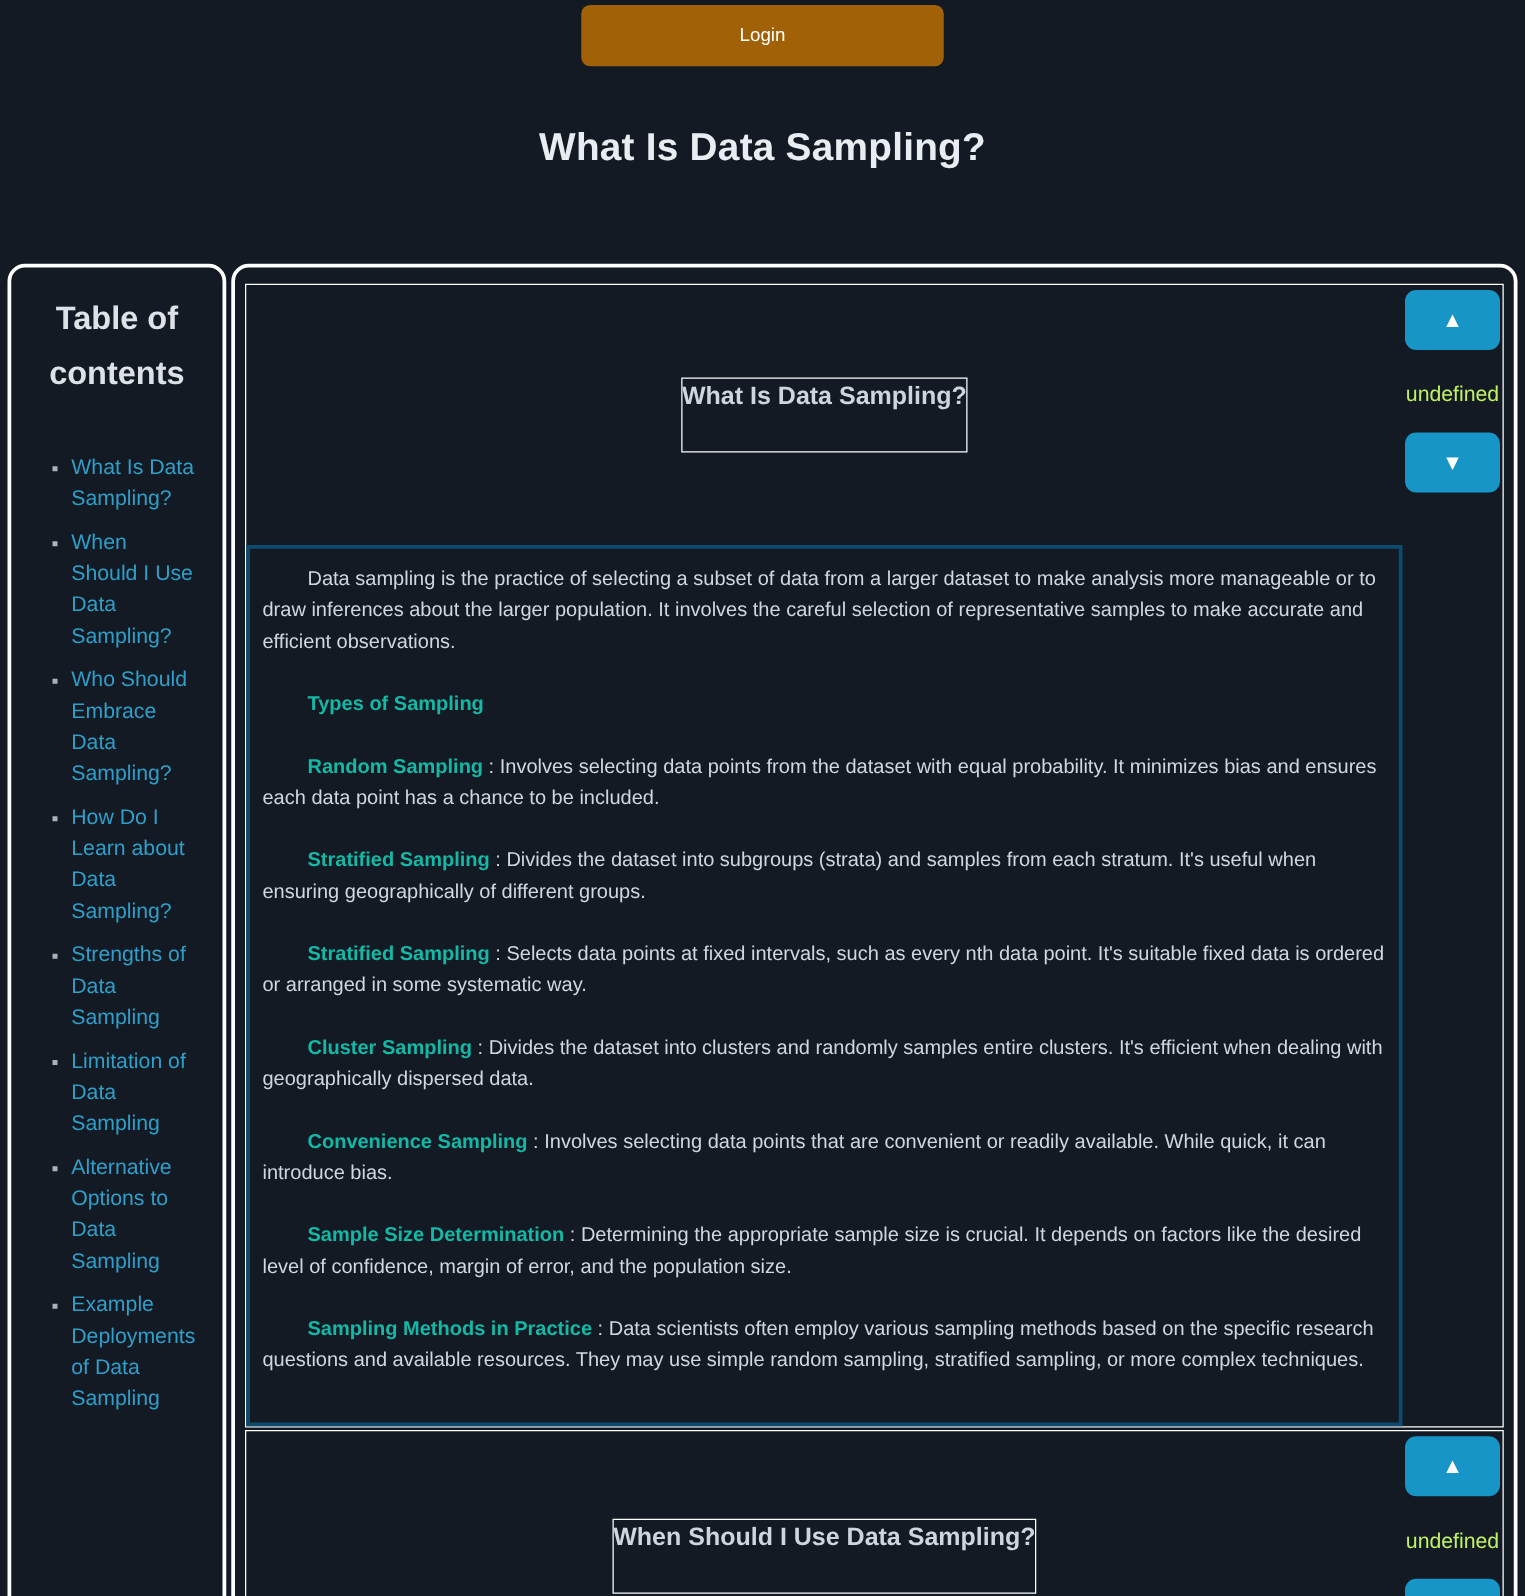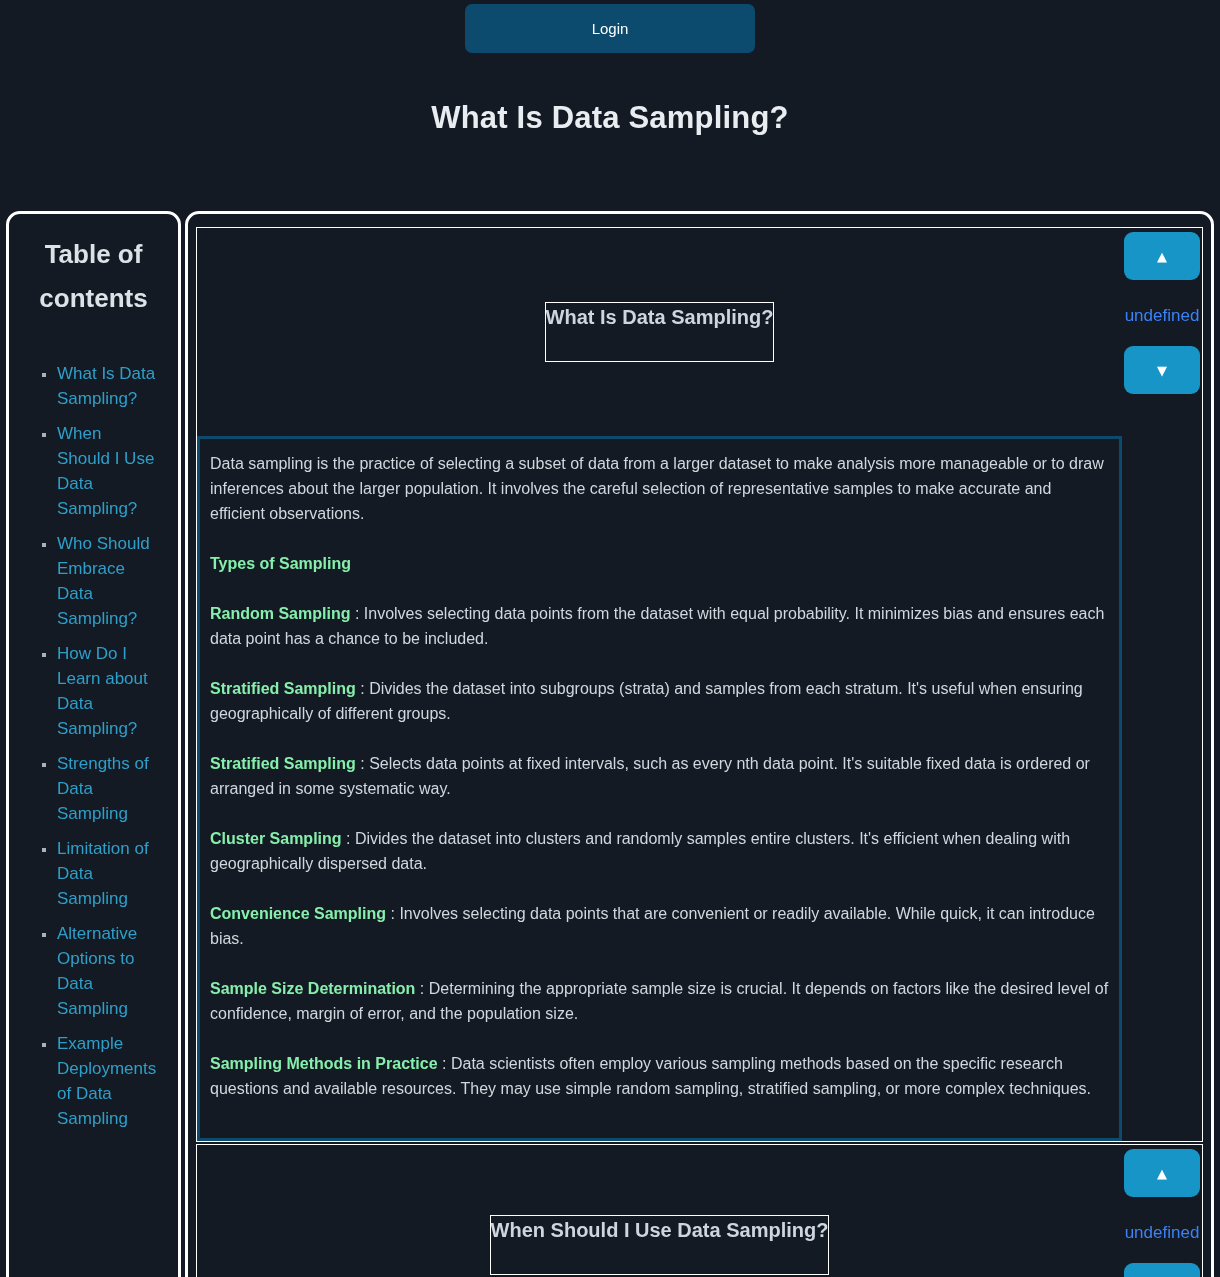--- a/index.html
+++ b/index.html
@@ -8,21 +8,21 @@
     width: 1220px; height: 1277px; overflow: hidden;
     background: #131a23;
     font-family: "Liberation Sans", sans-serif;
     color: #d2d7dd;
   }
 
   
   .topbar { display: flex; justify-content: center; padding-top: 4px; }
   .login-btn {
     width: 290px; height: 49px;
-    background: #0c4a6e; color: #ffffff;
+    background: #a16207; color: #ffffff;
     border: none; border-radius: 7px;
     font-family: "Liberation Sans", sans-serif;
     font-size: 15px; cursor: pointer;
   }
 
   h1.page-title {
     margin: 45px 0 0 0;
     text-align: center;
     font-size: 31px; line-height: 40px; font-weight: 700;
     color: #e9edf1;
@@ -88,39 +88,39 @@
     color: #cfd5dc; white-space: nowrap;
   }
 
   .text-block {
     border: 3px solid #0c4a6e;
     padding: 12px 10px;
     font-size: 16px; line-height: 25px;
     color: #d2d7dd;
   }
   .text-block p { margin: 0 0 25px 0; }
-  .text-block b { color: #86efac; }
+  .text-block b { color: #14b8a6; margin-left: 36px; }
 
   
   .nav-col {
     flex: 0 0 80px; width: 80px;
     display: flex; flex-direction: column; align-items: center;
     padding-top: 4px;
   }
   .nav-btn {
     width: 76px; height: 48px;
     background: #1895c7; color: #ffffff;
     border: none; border-radius: 9px;
     font-size: 13px; line-height: 1;
     cursor: pointer;
     font-family: "DejaVu Sans", sans-serif;
   }
   .nav-label {
     margin: 26px 0 20px 0;
-    font-size: 17px; color: #3b82f6;
+    font-size: 17px; color: #bef264;
   }
 </style>
 </head>
 <body>
 
 <header class="topbar">
   <button class="login-btn">Login</button>
 </header>
 
 <h1 class="page-title">What Is Data Sampling?</h1>

